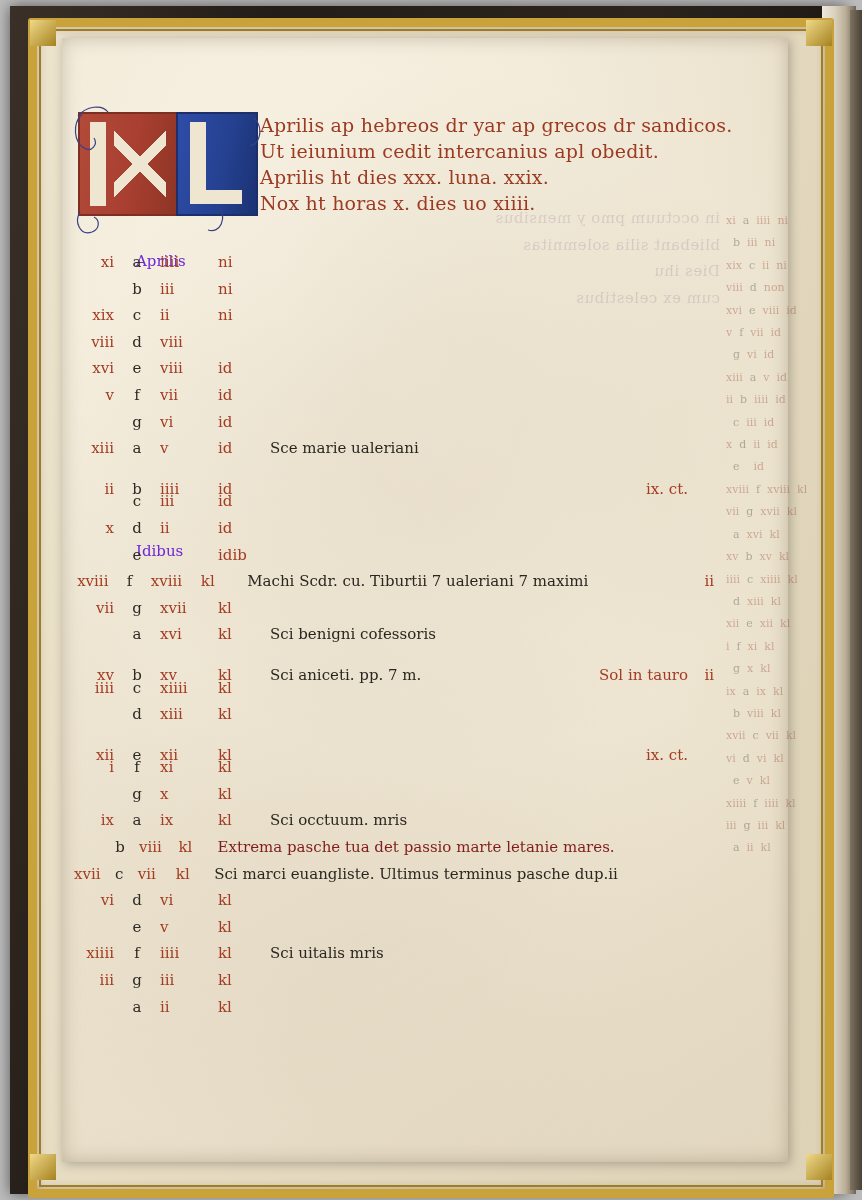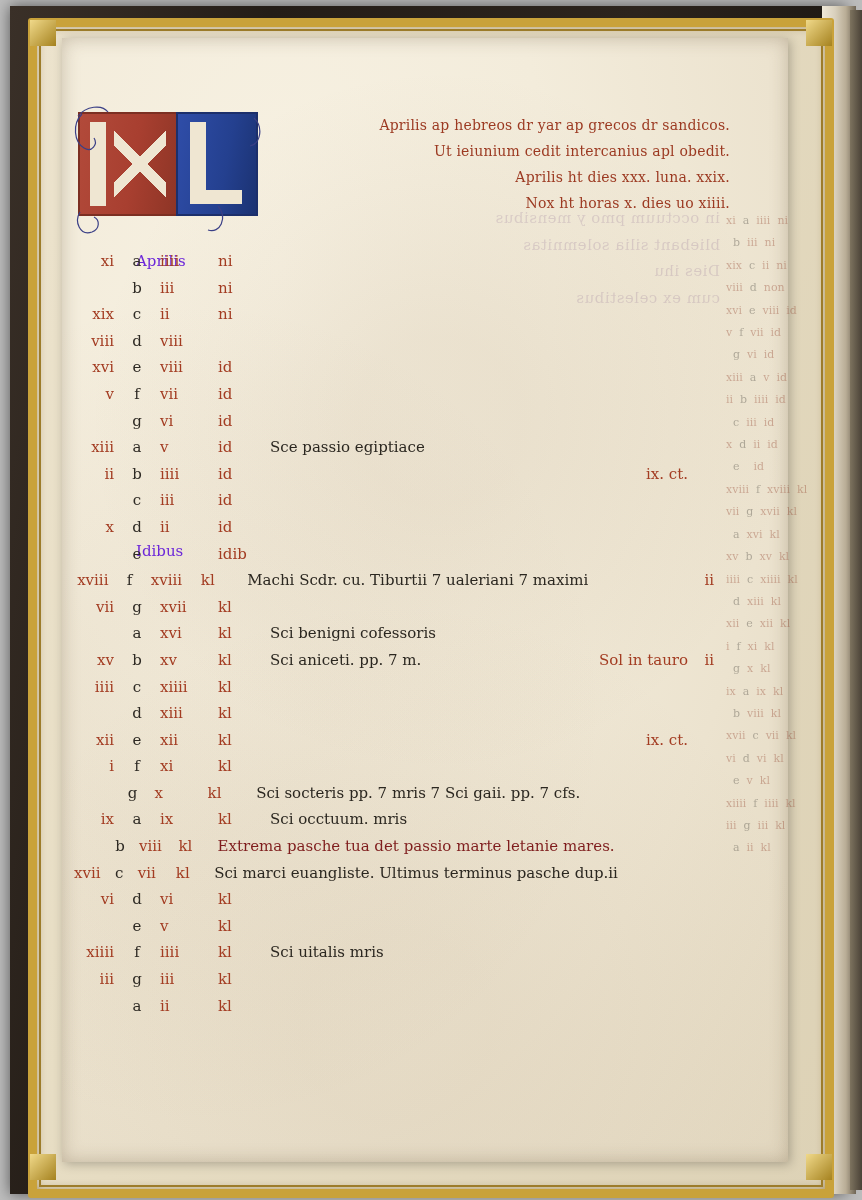--- a/index.html
+++ b/index.html
@@ -188,24 +188,23 @@
     width: 200px; height: 150px;
     pointer-events:none;
   }
 
   .rubric-head {
     position: absolute;
     left: 260px;
     top: 112px;
     width: 470px;
     color: #9c3a22;
-    font-size: 14px;
+    font-size: 19px;
     line-height: 26px;
     letter-spacing: .2px;
-    text-align: right;
   }
   .rubric-head div { white-space: nowrap; }
 
   
   .cal {
     position: absolute;
     left: 74px;
     top: 252px;
     width: 640px;
   }
@@ -213,21 +212,21 @@
     display: flex;
     align-items: baseline;
     height: 26.6px;
     font-size: 15px;
   }
   .c-golden { width: 40px; text-align: right; color: #a33c22; padding-right: 10px; }
   .c-dom    { width: 26px; text-align: center; color: #2e2a24; }
   .c-roman  { width: 58px; text-align: left; color: #a33c22; padding-left: 10px; }
   .c-kal    { width: 40px; text-align: left; color: #a33c22; }
   .c-entry  { flex: 1; color: #2b2720; padding-left: 12px; white-space: nowrap; }
-  .c-right  { width: 120px; text-align: right; }
+  .c-right  { width: 120px; text-align: right; margin-top: 15px; }
   .c-tail   { width: 26px; text-align: right; color: #a33c22; }
 
   .hdr-label {
     position:absolute;
     color:#6d28d9;
     font-size:15px;
   }
   .hdr-april { left: 136px; top: 252px; }
   .hdr-idus  { left: 136px; top: 518px; margin-top: 24px; }
 
@@ -533,21 +532,21 @@
           <span class="c-entry"></span>
           <span class="c-right mid-note"></span>
           <span class="c-tail"></span>
         </div>
 
       <div class="row">
           <span class="c-golden">xiii</span>
           <span class="c-dom">a</span>
           <span class="c-roman">v</span>
           <span class="c-kal">id</span>
-          <span class="c-entry">Sce passio egiptiace</span>
+          <span class="c-entry">Sce marie ualeriani</span>
           <span class="c-right mid-note"></span>
           <span class="c-tail"></span>
         </div>
 
       <div class="row">
           <span class="c-golden">ii</span>
           <span class="c-dom">b</span>
           <span class="c-roman">iiii</span>
           <span class="c-kal">id</span>
           <span class="c-entry"></span>
@@ -663,21 +662,20 @@
           <span class="c-entry"></span>
           <span class="c-right mid-note"></span>
           <span class="c-tail"></span>
         </div>
 
       <div class="row">
           <span class="c-golden"></span>
           <span class="c-dom">g</span>
           <span class="c-roman">x</span>
           <span class="c-kal">kl</span>
-          <span class="c-entry">Sci socteris pp. 7 mris 7 Sci gaii. pp. 7 cfs.</span>
           <span class="c-right mid-note"></span>
           <span class="c-tail"></span>
         </div>
 
       <div class="row">
           <span class="c-golden">ix</span>
           <span class="c-dom">a</span>
           <span class="c-roman">ix</span>
           <span class="c-kal">kl</span>
           <span class="c-entry">Sci occtuum. mris</span>

